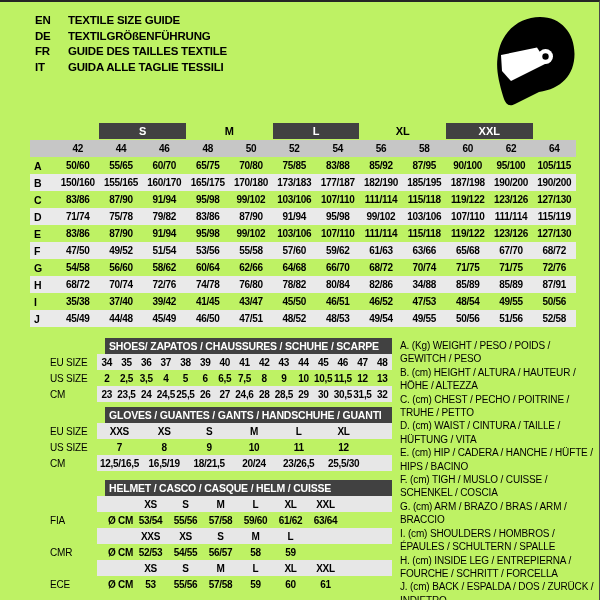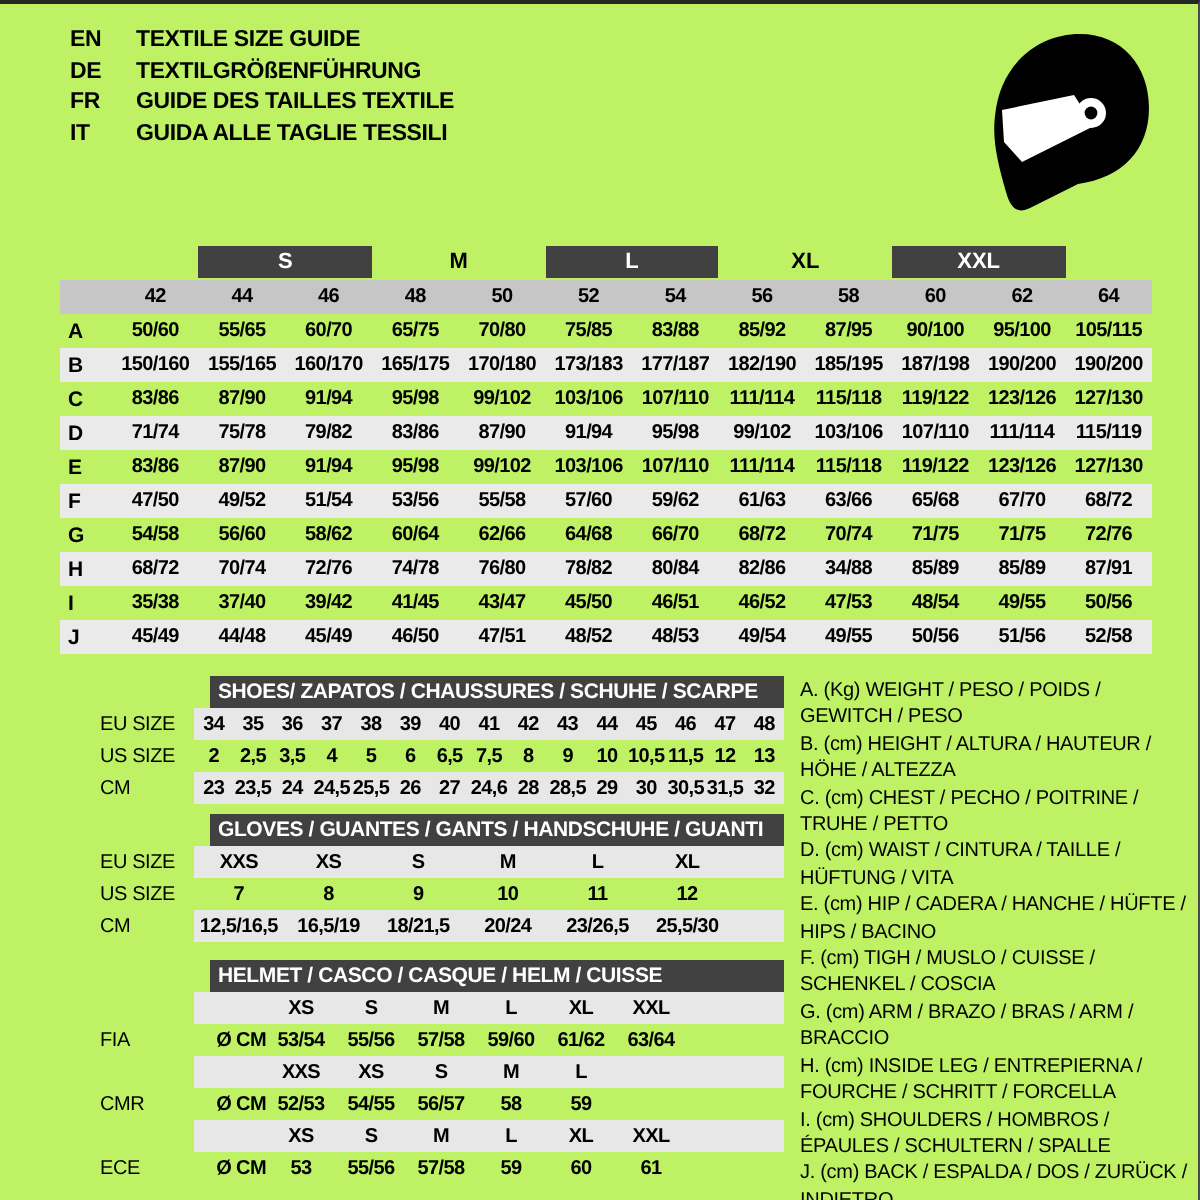--- a/index.html
+++ b/index.html
@@ -443,18 +443,18 @@
   </div>
 
   <div class="legend">
       <div class="legend-item">A. (Kg) WEIGHT / PESO / POIDS / GEWITCH / PESO</div>
       <div class="legend-item">B. (cm) HEIGHT / ALTURA / HAUTEUR / HÖHE / ALTEZZA</div>
       <div class="legend-item">C. (cm) CHEST / PECHO / POITRINE / TRUHE / PETTO</div>
       <div class="legend-item">D. (cm) WAIST / CINTURA / TAILLE / HÜFTUNG / VITA</div>
       <div class="legend-item">E. (cm) HIP / CADERA / HANCHE / HÜFTE / HIPS / BACINO</div>
       <div class="legend-item">F. (cm) TIGH / MUSLO / CUISSE / SCHENKEL / COSCIA</div>
       <div class="legend-item">G. (cm) ARM / BRAZO / BRAS / ARM / BRACCIO</div>
+      <div class="legend-item">I. (cm) SHOULDERS / HOMBROS / ÉPAULES / SCHULTERN / SPALLE</div>
       <div class="legend-item">H. (cm) INSIDE LEG / ENTREPIERNA / FOURCHE / SCHRITT / FORCELLA</div>
-      <div class="legend-item">I. (cm) SHOULDERS / HOMBROS / ÉPAULES / SCHULTERN / SPALLE</div>
       <div class="legend-item">J. (cm) BACK / ESPALDA / DOS / ZURÜCK / INDIETRO</div>
     </div>
 
 </div>
 
 </body></html>

